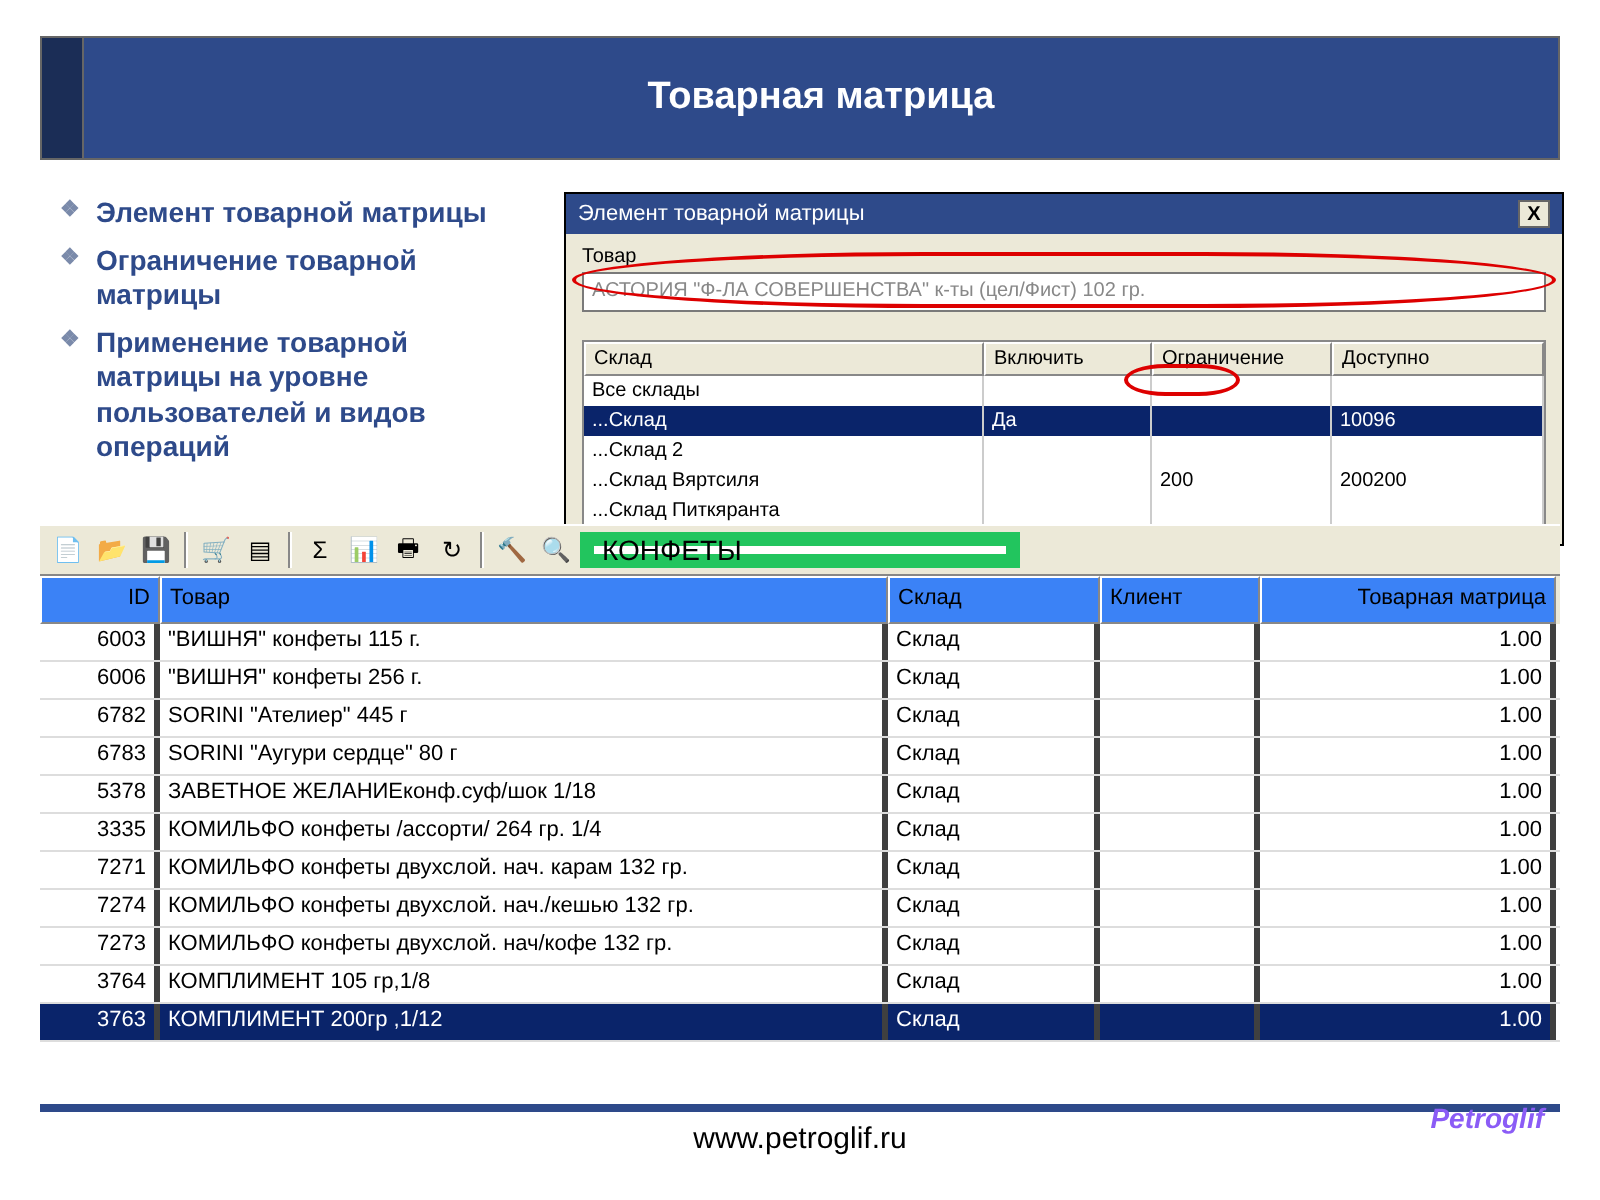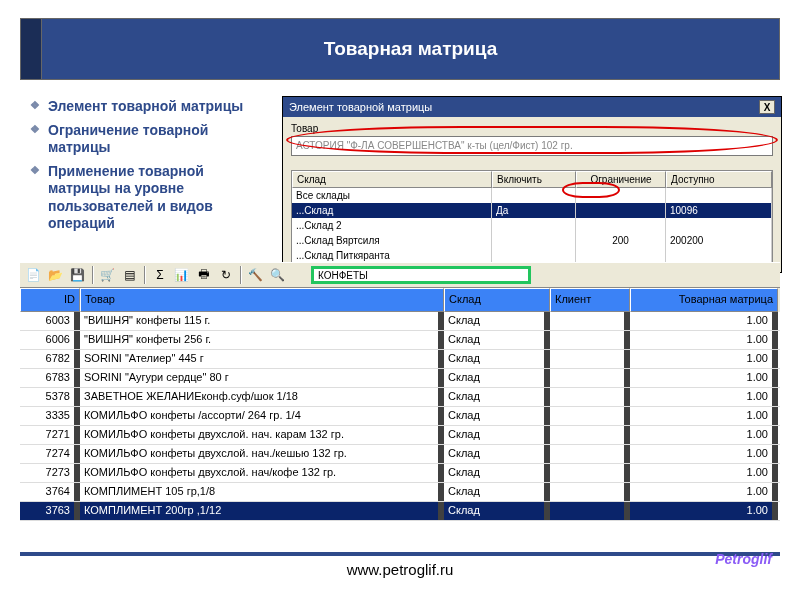--- a/index.html
+++ b/index.html
@@ -23,35 +23,35 @@
   .hl1 { top: 108px; left: 266px; width: 492px; height: 28px; }
   .hl2 { top: 164px; left: 542px; width: 58px; height: 16px; }
   
   .grid1 { margin-top: 14px; background: #fff; border: 1px solid #888; font-size: 10px; }
   .g1-head, .g1-row { display: flex; }
   .g1-head div, .g1-row div { border-right: 1px solid #ccc; padding: 2px 4px; white-space: nowrap; overflow: hidden; }
   .g1-head { background: #ece9d8; font-weight: normal; }
   .g1-head div { border: 1px solid #fff; border-right-color: #888; border-bottom-color: #888; background: #ece9d8; }
   .c-sklad { width: 200px; }
   .c-vkl { width: 84px; text-align: left; }
-  .c-ogr { width: 90px; text-align: center; }
+  .c-ogr { width: 90px; text-align: left; }
   .c-dost { flex: 1; text-align: left; padding-right: 6px; }
   .g1-selected { background: #0a246a; color: #fff; }
   
   .toolbar { position: absolute; top: 244px; left: 0; right: 0; height: 26px; background: #ece9d8; border-top: 1px solid #fff; border-bottom: 1px solid #888; display: flex; align-items: center; padding: 0 4px; gap: 2px; }
   .tb { width: 20px; height: 20px; display: flex; align-items: center; justify-content: center; font-size: 12px; }
   .tb-sep { width: 2px; height: 18px; border-left: 1px solid #888; border-right: 1px solid #fff; margin: 0 2px; }
-  .tb-filter { background: #fff; border: 3px solid #22c55e; height: 18px; width: 220px; font-size: 10px; padding-left: 4px; display: flex; align-items: center; margin-left: 21px; }
+  .tb-filter { background: #fff; border: 7px solid #22c55e; height: 18px; width: 220px; font-size: 14px; padding-left: 4px; display: flex; align-items: center; }
   
   .maingrid { position: absolute; top: 270px; left: 0; right: 0; bottom: 34px; background: #fff; font-size: 11px; overflow: hidden; }
   .mg-head { display: flex; background: #ece9d8; height: 24px; }
   .mg-head div { border: 1px solid #fff; border-right-color: #888; border-bottom-color: #888; padding: 4px; font-size: 11px; background: #3b82f6; }
   .mg-body { }
   .mg-row { display: flex; height: 19px; border-bottom: 1px solid #ddd; }
-  .mg-row div { border-right: 6px solid #404040; padding: 2px 4px; font-size: 11px; white-space: nowrap; overflow: hidden; }
+  .mg-row div { border-right: 3px solid #404040; padding: 2px 4px; font-size: 11px; white-space: nowrap; overflow: hidden; }
   .mg-row.sel div { background: #0a246a; color: #fff; }
   .mc-id { width: 60px; text-align: right; }
   .mc-tovar { width: 364px; }
   .mc-sklad { width: 106px; }
   .mc-klient { width: 80px; }
   .mc-matrix { width: 148px; text-align: right; }
   
   .footer-line { position: absolute; left: 0; right: 0; bottom: 26px; height: 4px; background: #2e4a8a; }
   .footer-url { position: absolute; bottom: 4px; left: 0; right: 0; text-align: center; font-size: 15px; color: #000; }
   .footer-logo { position: absolute; bottom: 15px; right: 8px; font-size: 14px; font-weight: bold; font-style: italic; color: #8b5cf6; }

